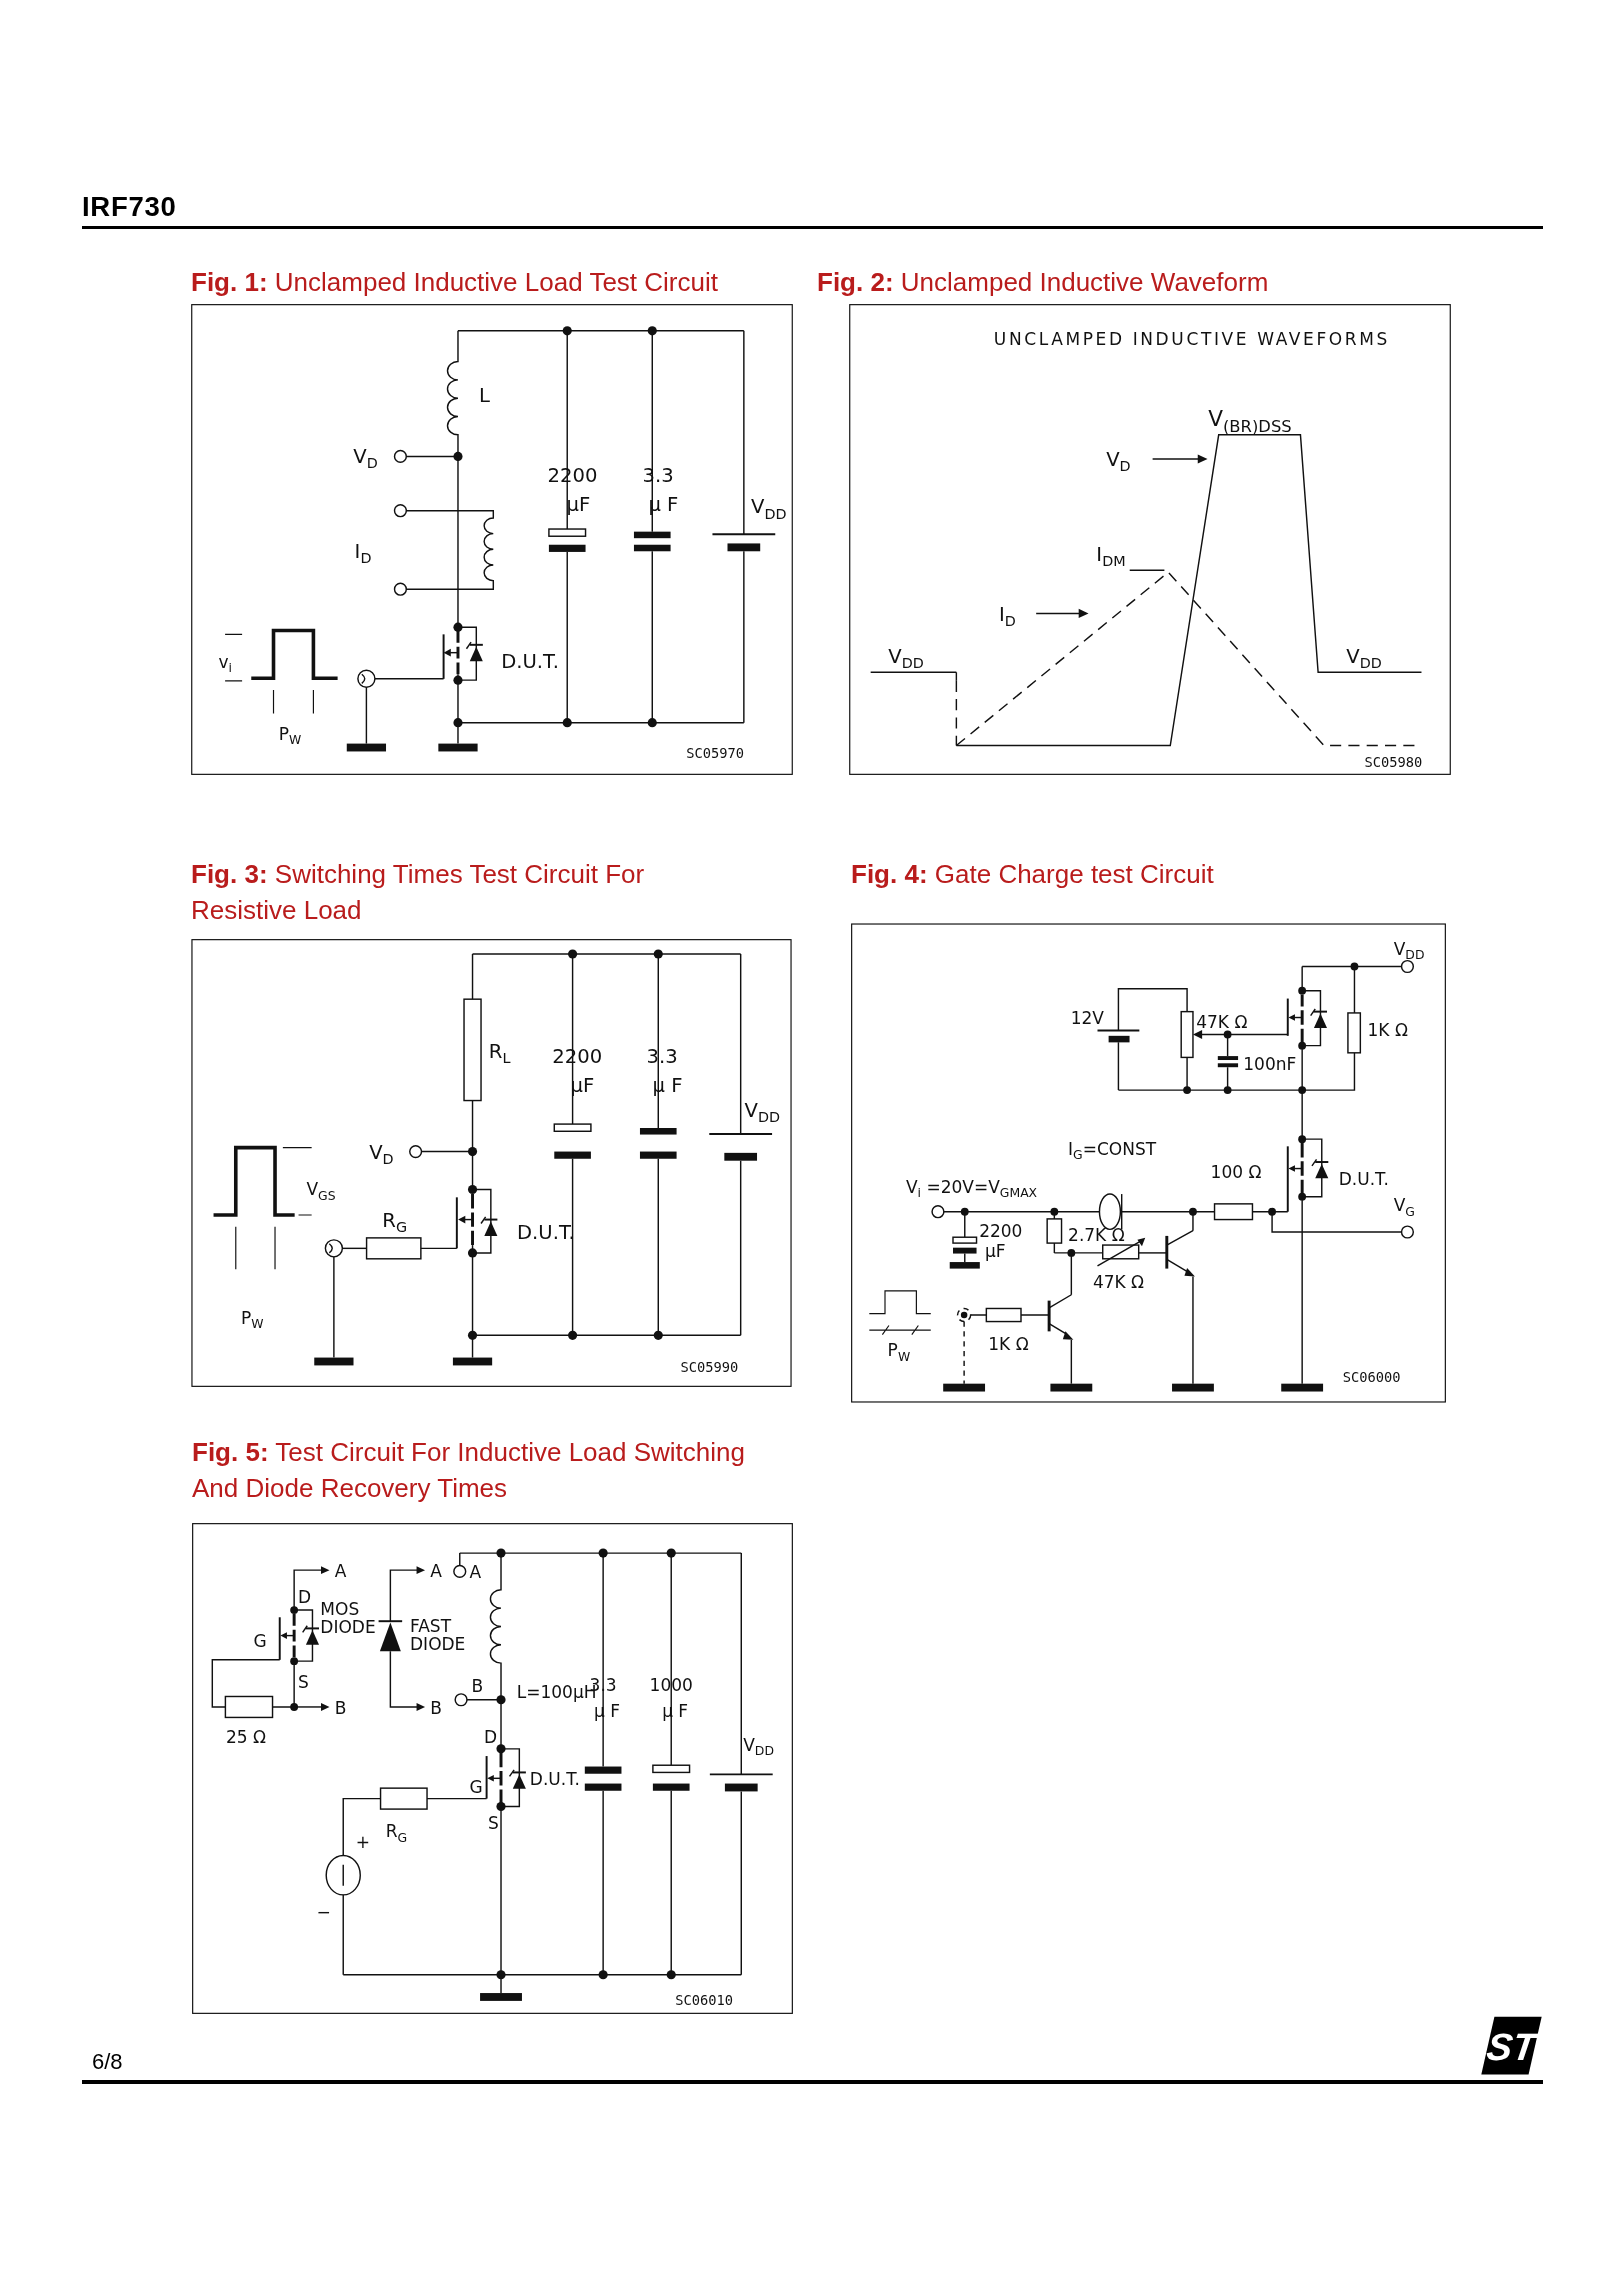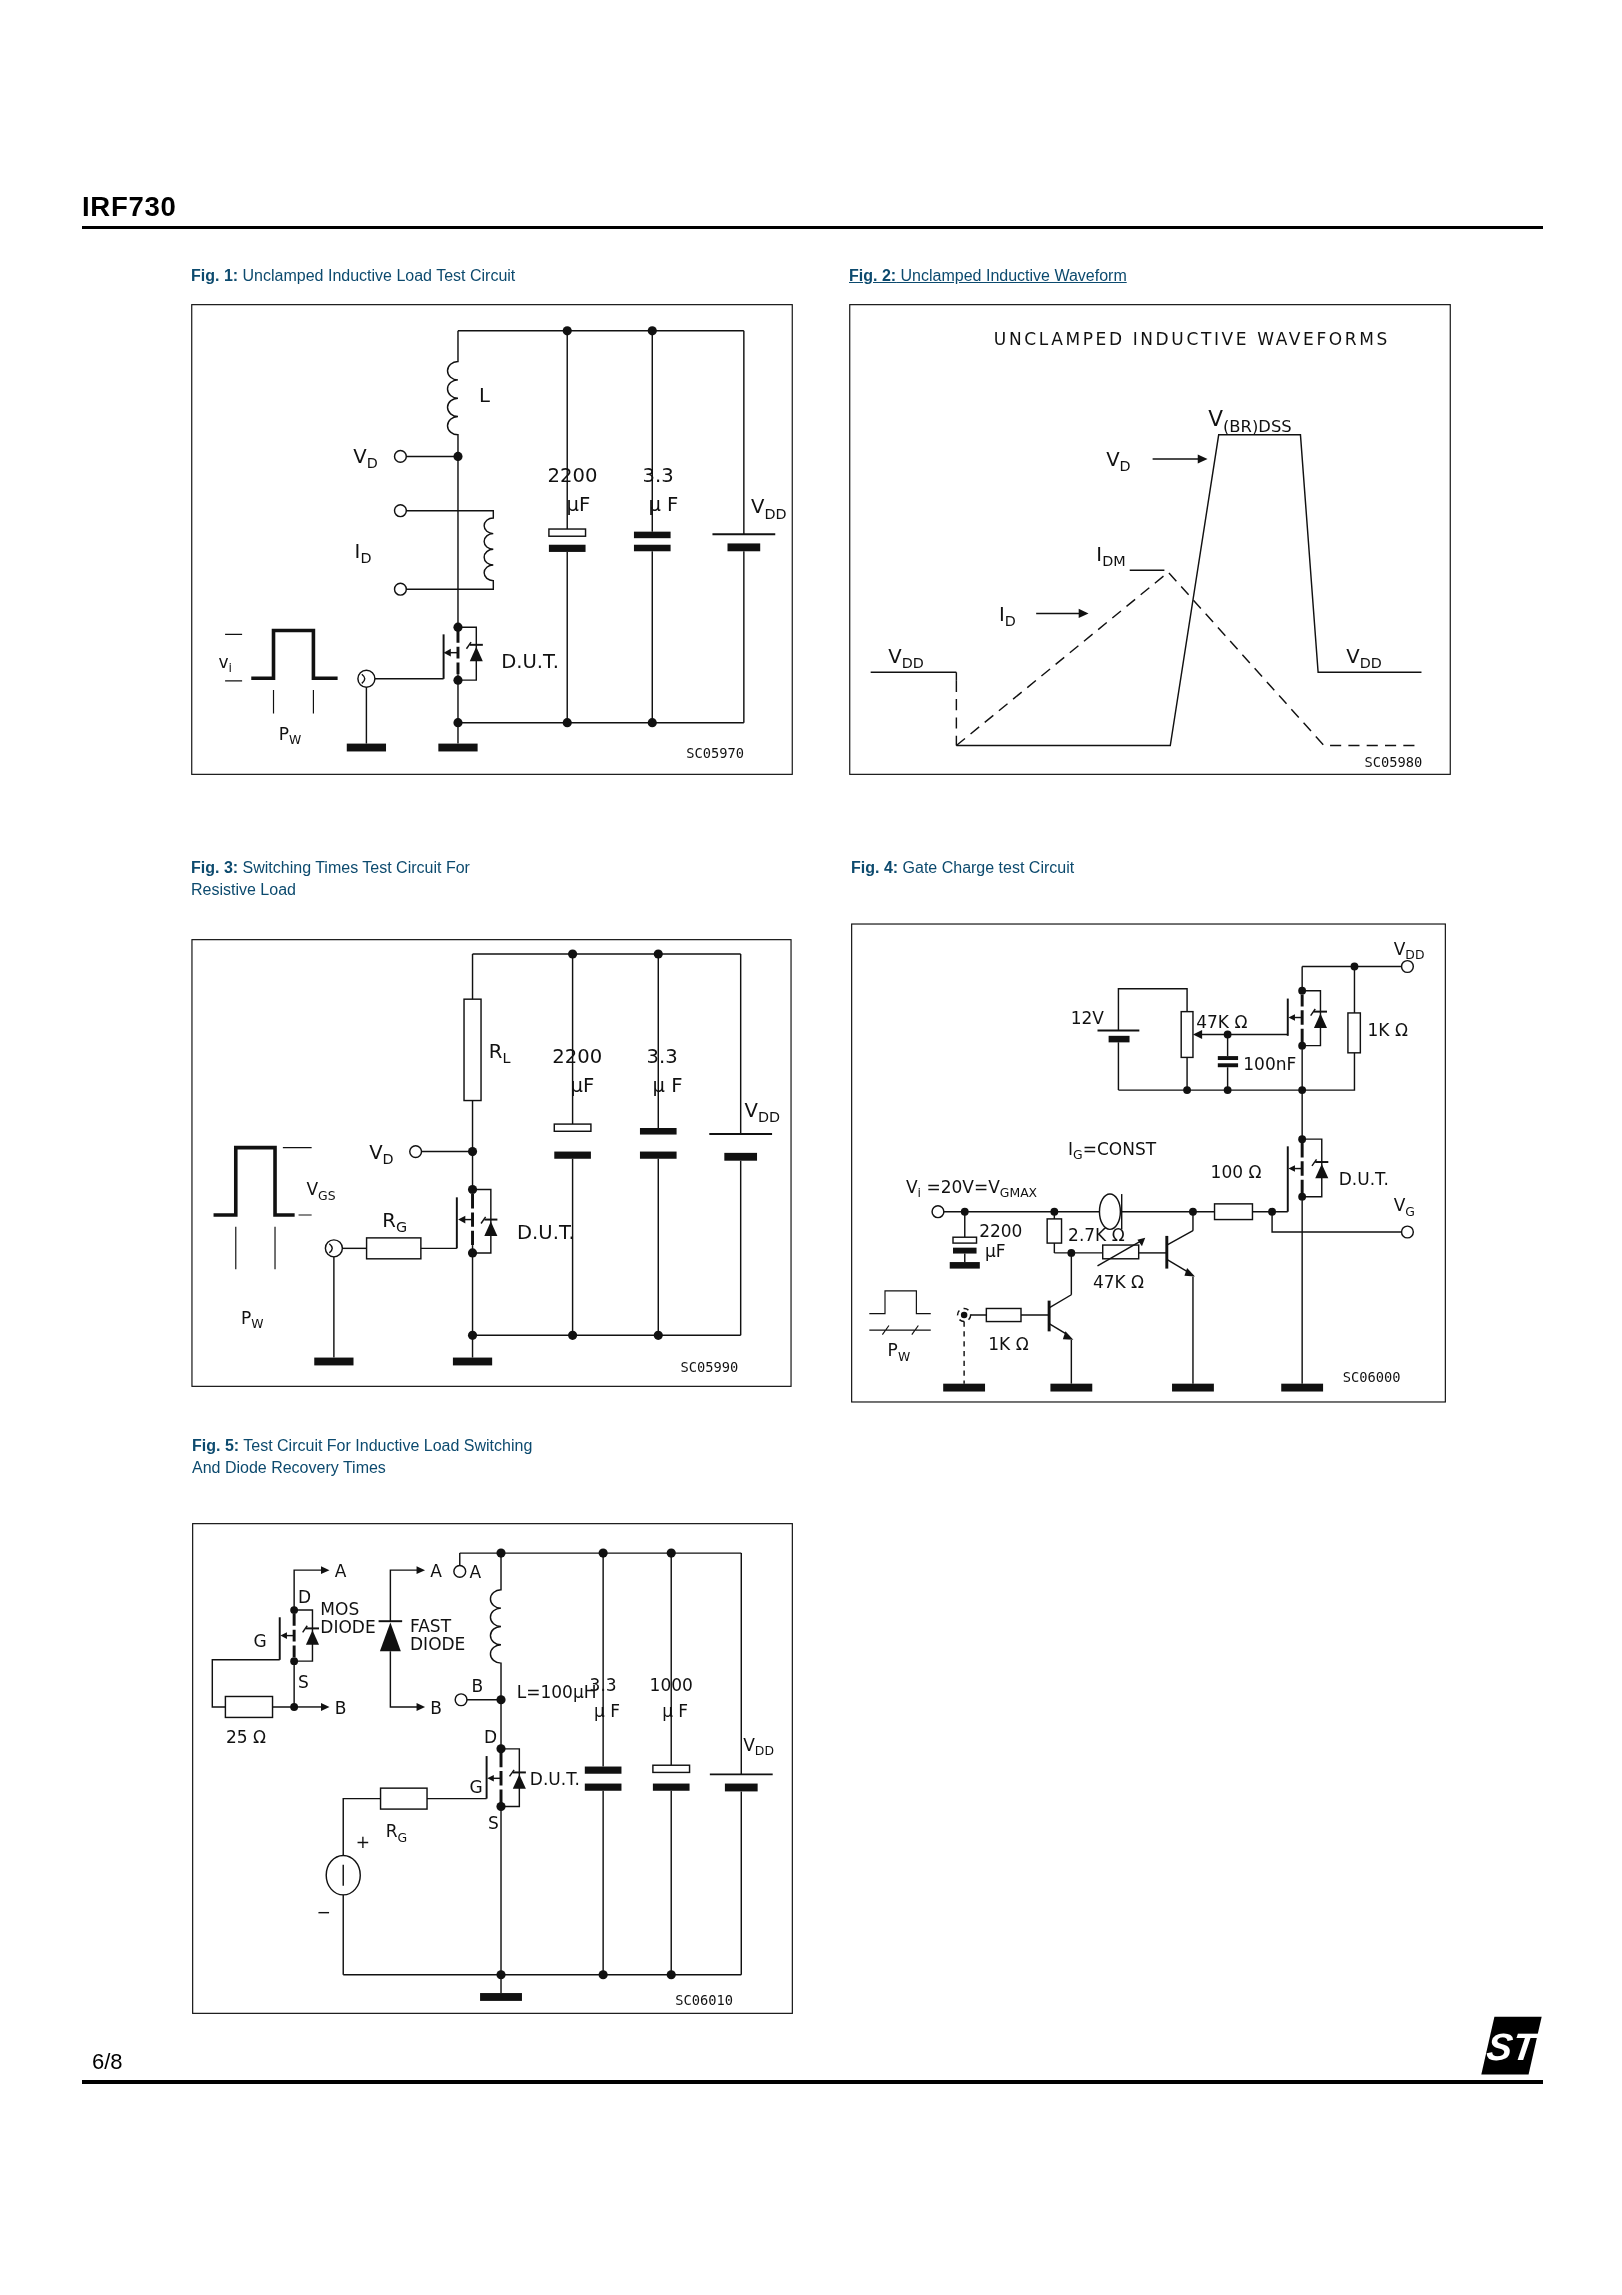--- a/index.html
+++ b/index.html
@@ -1,20 +1,20 @@
 <!DOCTYPE html>
 <html style="font-size:10.5px"><head>
 <meta charset="utf-8">
 <style>
   html,body{margin:0;padding:0;background:#e8e8e8;}
   #page{position:relative;width:1622px;height:2295px;background:#ffffff;
         font-family:"Liberation Sans",sans-serif;color:#000;overflow:hidden;padding-left:48px;}
   .hdr{position:absolute;left:82px;top:191px;font-size:27.5px;font-weight:bold;letter-spacing:0.7px;}
   .hrule{position:absolute;left:82px;top:226px;width:1461px;height:3.3px;background:#000;}
-  .caption{position:absolute;font-size:16px;color:#0c4a6e;}
+  .caption{position:absolute;font-size:26px;color:#b91c1c;}
   .caption b{font-weight:bold;}
   .figbox{position:absolute;background:#fff;}
   .figbox svg{display:block;}
   .w{stroke:#111;stroke-width:2.2;fill:none;}
   .w3{stroke:#111;stroke-width:3;fill:none;}
   .w4{stroke:#111;stroke-width:4.5;fill:none;}
   .w5{stroke:#111;stroke-width:5.5;fill:none;}
   .thin{stroke:#111;stroke-width:1.8;fill:none;}
   .dsh{stroke-dasharray:17 11;}
   .dsh2{stroke-dasharray:8 7;}
@@ -128,21 +128,21 @@
     <g>
       <path class="w" d="M845,41 V352 M845,378 V640"></path>
       <path class="w3" d="M797,352 H893"></path>
       <rect class="blk" x="820" y="366" width="50" height="12"></rect>
       <text class="lbl" x="856" y="320"><tspan>V</tspan><tspan class="sub" dy="8">DD</tspan></text>
     </g>
     <text class="code" x="757" y="694">SC05970</text>
   </svg>
   </div>
 
-  <div class="caption" style="left:849px;top:267px;text-decoration:underline;">
+  <div class="caption" style="left:817px;top:267px;">
     <b>Fig. 2:</b><span> Unclamped Inductive Waveform</span>
   </div>
 
   <div class="figbox" style="left:849px;top:304px;text-align:center;">
   <svg width="602" height="471" viewBox="0 0 920 720">
     <rect x="1" y="1" width="918" height="718" class="thin"></rect>
     <text class="ttl" x="524" y="62" text-anchor="middle">UNCLAMPED INDUCTIVE WAVEFORMS</text>
 
     <text class="lbl" x="549" y="186" style="font-size:33px"><tspan>V</tspan><tspan class="sub" style="font-size:25px" dy="10">(BR)DSS</tspan></text>
 

